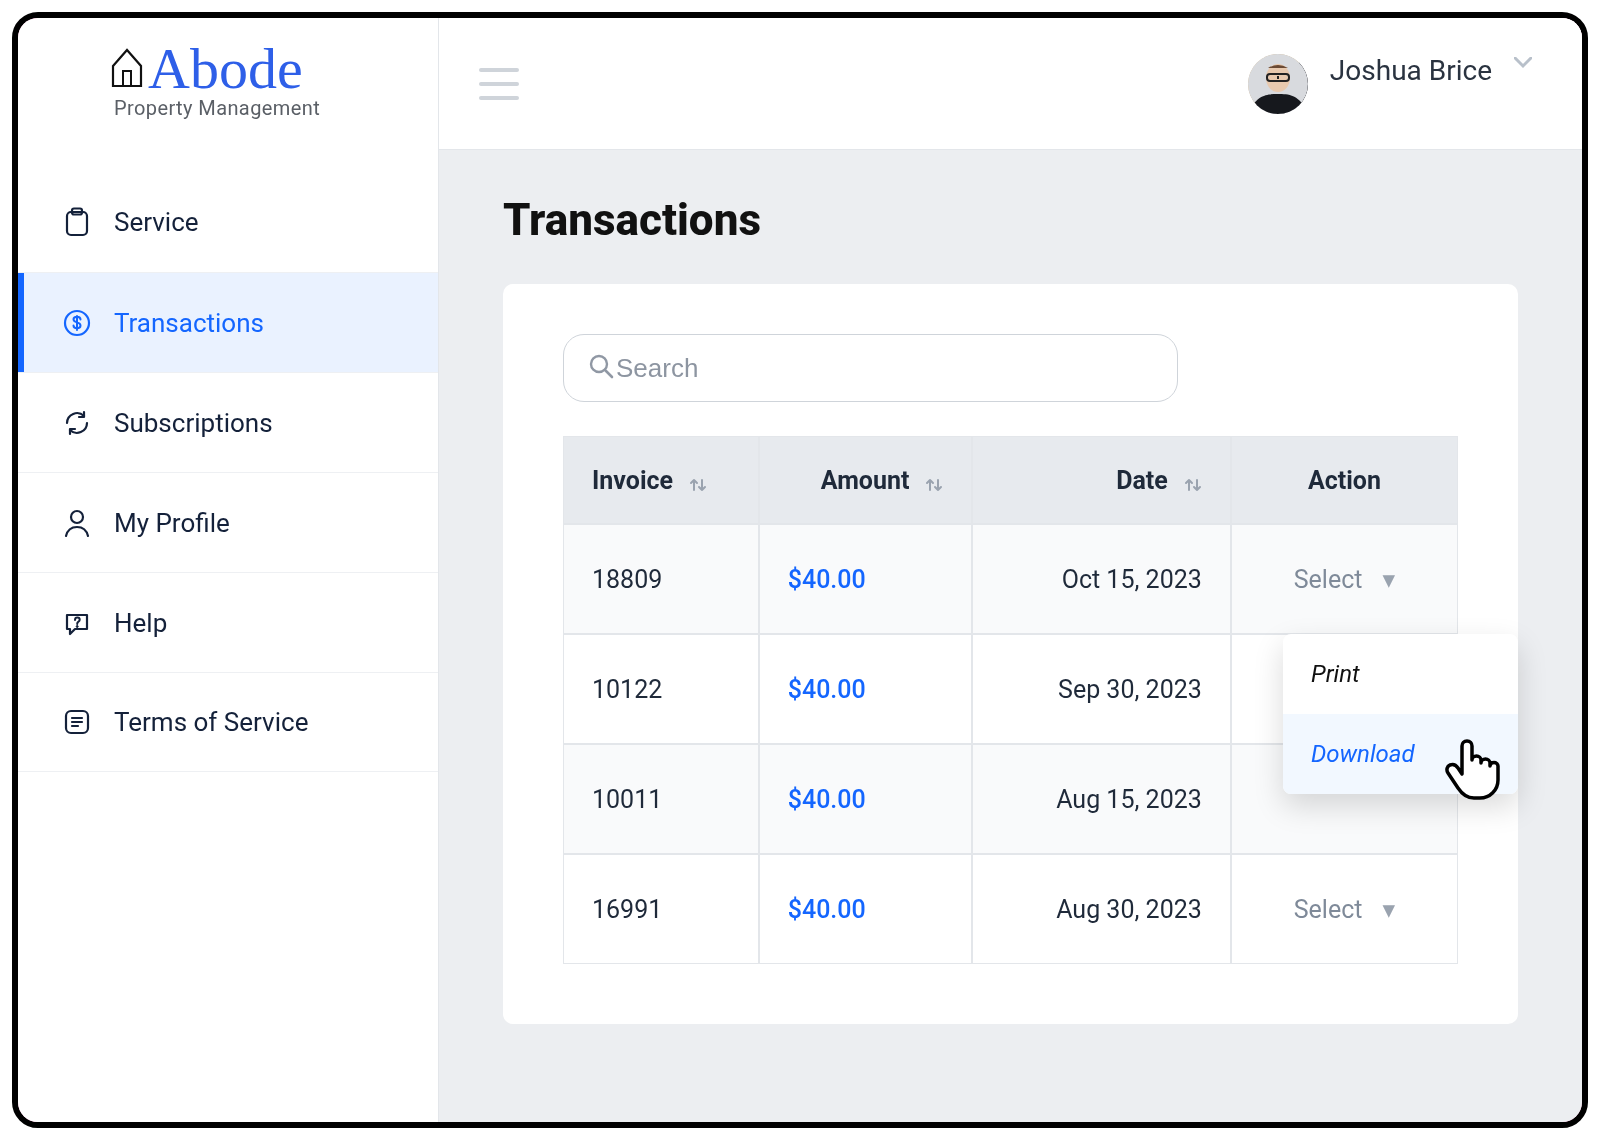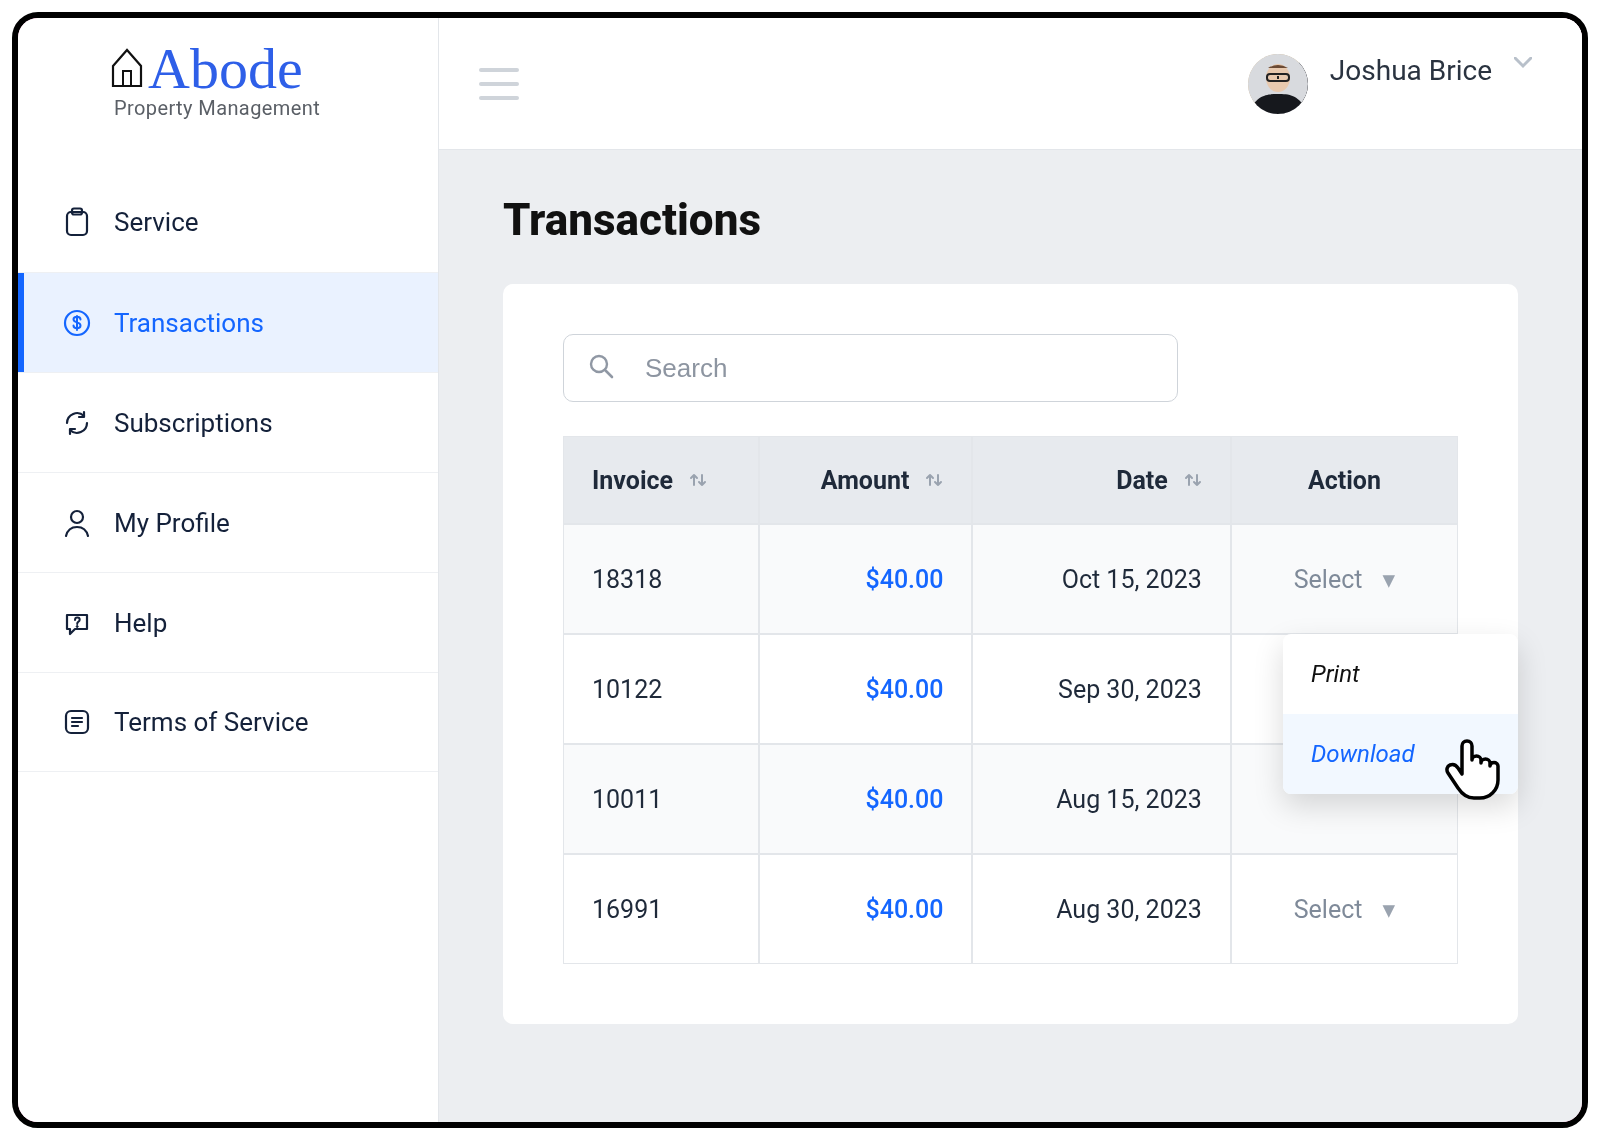--- a/index.html
+++ b/index.html
@@ -140,25 +140,25 @@
     background: #fff;
     border-radius: 10px;
   }
   .search-wrap {
     padding: 50px 60px 34px;
   }
   .search-box {
     width: 615px;
     height: 68px;
     border: 1.5px solid #cfd4da;
-    border-radius: 10px;
+    border-radius: 21px;
     display: flex;
     align-items: center;
     padding: 0 24px;
-    gap: 31px;
+    gap: 2px;
   }
   .search-box input {
     border: none;
     outline: none;
     font-size: 26px;
     color: #333;
     flex: 1;
     background: transparent;
   }
   .search-box input::placeholder { color: #8d95a1; }
@@ -181,29 +181,29 @@
     color: #1f2a3a;
   }
   tbody td {
     height: 110px;
     color: #1f2a3a;
   }
   tbody tr:nth-child(odd) td { background: #f9fafb; }
   tbody tr:nth-child(even) td { background: #fff; }
 
   .th-inner {
-    display: flex; align-items: center; gap: 16px;
+    display: flex; align-items: flex-end; gap: 16px;
   }
   .th-action { justify-content: center; }
   .col-invoice { width: 200px; text-align: left; }
   .col-amount  { width: 220px; text-align: right; }
   .col-date    { width: 280px; text-align: right; }
   .col-action  { width: 240px; text-align: center; }
 
-  .amount-cell { color: #1466ff; text-align: right; font-weight: 500; }
+  .amount-cell { color: #1466ff; text-align: left; font-weight: 500; }
   .date-cell   { text-align: right; }
 
   .sort-icon { display:inline-flex; gap:2px; color:#9aa3af; }
   .select-cell {
     display: flex; align-items: center; justify-content: center; gap: 20px;
     color: #7f8a99; cursor: pointer;
   }
   .select-cell .caret { color:#9aa3af; }
 
   .dropdown {
@@ -407,21 +407,21 @@
                   </th>
                   <th class="col-action">
                     <div class="th-inner th-action">
                       <span>Action</span>
                     </div>
                   </th>
                 </tr>
               </thead>
               <tbody>
                 <tr>
-                  <td>18318</td>
+                  <td>18809</td>
                   <td class="amount-cell">$40.00</td>
                   <td class="date-cell">Oct 15, 2023</td>
                   <td>
                     <div class="select-cell">
                       <span>Select</span>
                       <span class="caret">▾</span>
                     </div>
                   </td>
                 </tr>
                 <tr>

